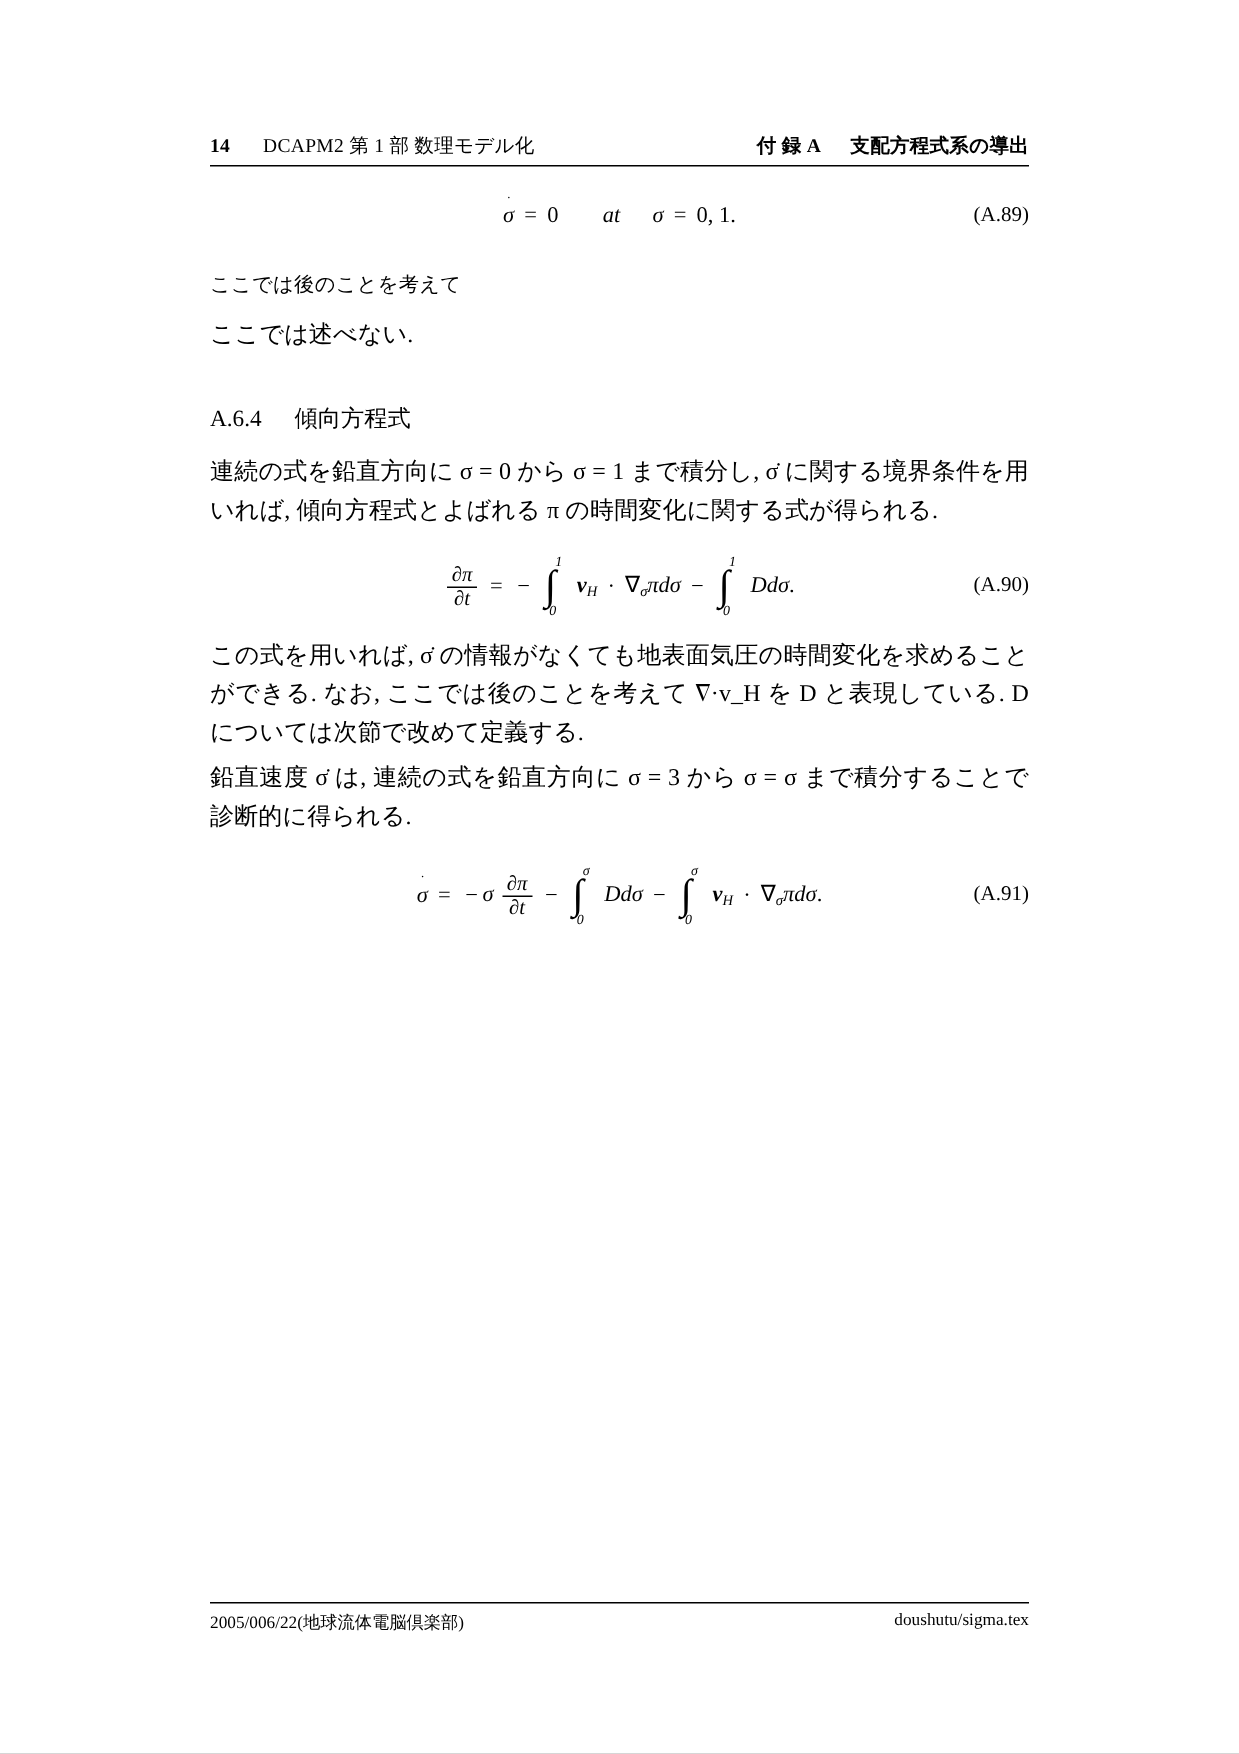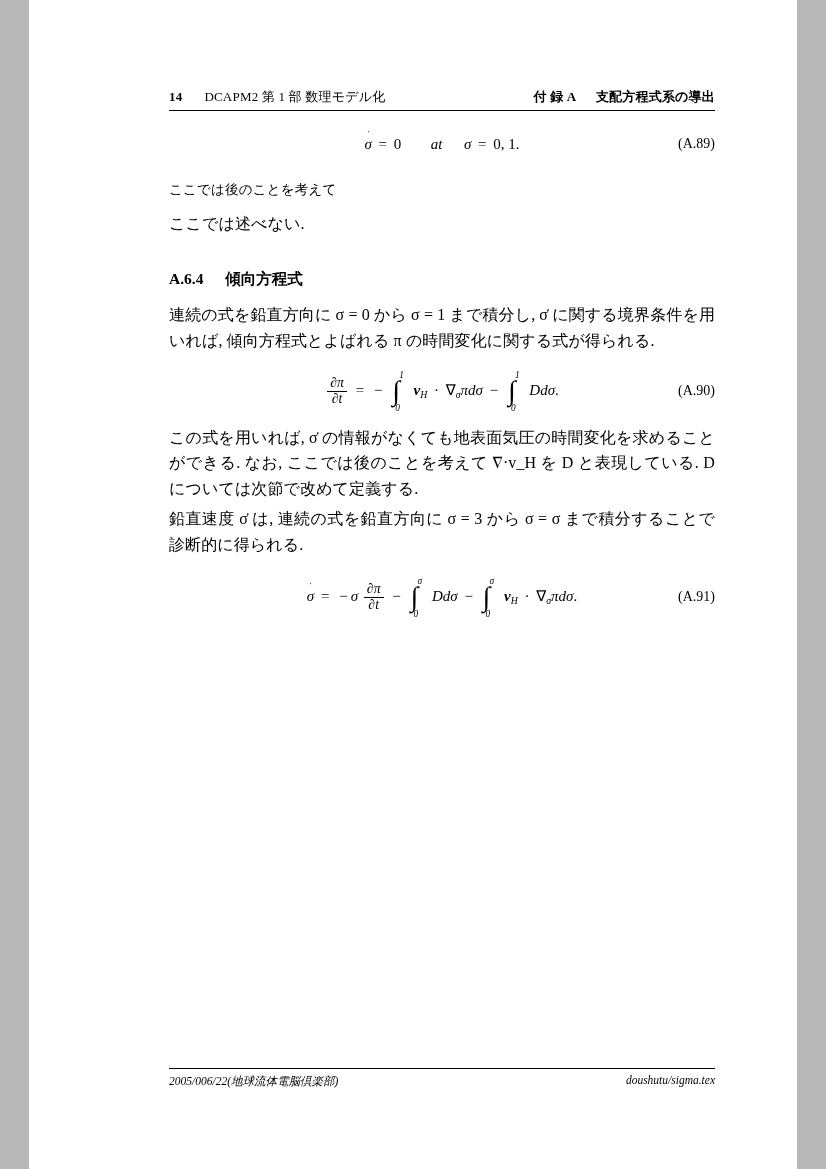--- a/index.html
+++ b/index.html
@@ -2,21 +2,21 @@
 <html><head>
 <meta charset="utf-8">
 <style>
   html, body {
     margin: 0;
     padding: 0;
     background: #b8b8b8;
   }
   .page {
     position: relative;
-    width: 768px;
+    width: 826px;
     height: 1169px;
     background: #ffffff;
     margin: 0 auto;
     font-family: "Liberation Serif", serif;
     color: #000000;
     overflow: hidden;
   }
   .content {
     position: absolute;
     left: 140px;
@@ -64,21 +64,21 @@
     line-height: 1.62;
     margin: 12px 0 0 0;
     text-align: justify;
     letter-spacing: 0.1px;
   }
   .para.tight {
     margin-top: 4px;
   }
   .section-head {
     font-size: 15.5px;
-    font-weight: bold;
+    font-weight: normal;
     margin-top: 32px;
     margin-bottom: 0;
   }
   .section-head .num {
     margin-right: 18px;
   }
   
   .eq-row {
     position: relative;
     margin: 18px 0 16px 0;
@@ -155,21 +155,20 @@
   .footer {
     position: absolute;
     left: 140px;
     top: 1068px;
     width: 546px;
     border-top: 1px solid #000;
     padding-top: 5px;
     display: flex;
     justify-content: space-between;
     font-size: 11.5px;
-    font-style: italic;
   }
 </style>
 </head>
 <body>
 
 <div class="page">
 
   <div class="content">
 
     <div class="runhead">

